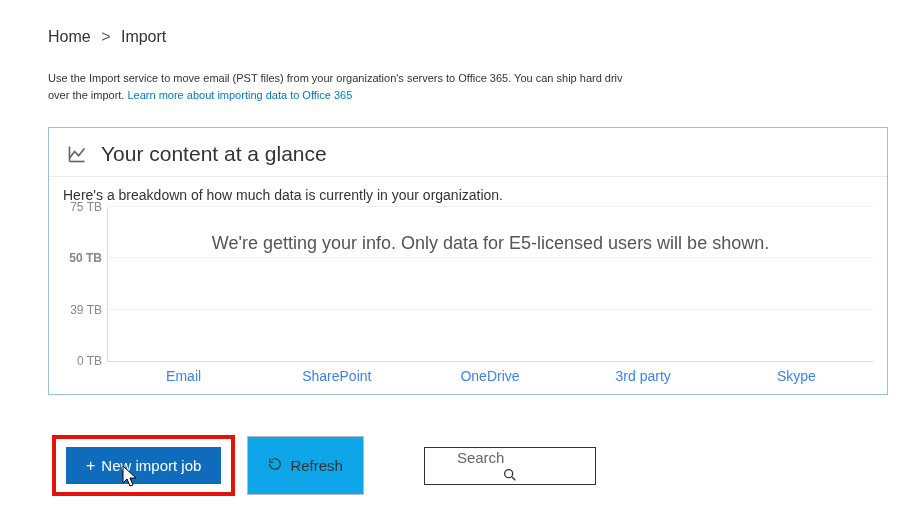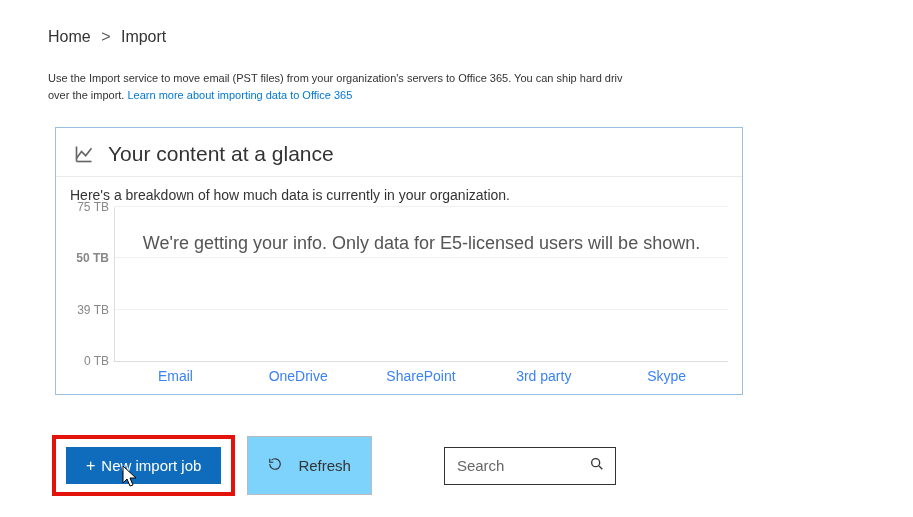--- a/index.html
+++ b/index.html
@@ -26,22 +26,22 @@
   .description {
     font-size: 11px;
     line-height: 1.5;
     color: #333;
     margin-bottom: 24px;
     white-space: nowrap;
   }
   .description .link { color: #0078d4; cursor: pointer; }
   .card {
     border: 1px solid #9bbfe0;
-    width: 688px;
-    margin-left: 7px;
+    width: 840px;
+    margin-left: 0;
     background: #fff;
   }
   .card-header {
     padding: 14px 18px 10px 18px;
     border-bottom: 1px solid #eaeaea;
     display: flex;
     align-items: center;
   }
   .card-header .chart-icon {
     width: 20px;
@@ -143,39 +143,40 @@
     padding: 10px 20px;
     font-size: 15px;
     cursor: pointer;
     display: inline-flex;
     align-items: center;
     gap: 6px;
     position: relative;
   }
   .btn-primary .plus { font-size: 16px; line-height: 1; }
   .btn-secondary {
-    background: #7dd3fc;
+    background: #0ea5e9;
     color: #333;
     border: 1px solid #bbb;
     padding: 20px 20px;
     font-size: 15px;
     cursor: pointer;
     display: inline-flex;
     align-items: center;
-    gap: 16px;
+    gap: 8px;
   }
   .search-box {
     border: 1px solid #333;
     display: inline-flex;
     align-items: center;
     padding: 0 10px;
     height: 38px;
     width: 172px;
     justify-content: space-between;
-    margin-left: 60px;
+    margin-left: 48px;
+    flex-direction: column;
   }
   .search-box input {
     border: none;
     outline: none;
     font-size: 15px;
     width: 110px;
     color: #333;
   }
   .search-box input::placeholder { color: #666; }
   .cursor-svg {
@@ -237,22 +238,22 @@
       <div class="ytick-label" style="bottom: 0%; transform: translateY(50%);">0 TB</div>
           <div class="ytick-label" style="bottom: 33.3333%; transform: translateY(50%);">39 TB</div>
           <div class="grid-line" style="bottom: 33.3333%;"></div>
           <div class="ytick-label" style="bottom: 66.6667%; transform: translateY(50%); font-weight: bold;">50 TB</div>
           <div class="grid-line" style="bottom: 66.6667%;"></div>
           <div class="ytick-label" style="bottom: 100%; transform: translateY(50%);">75 TB</div>
           <div class="grid-line" style="bottom: 100%;"></div>
         </div>
       <div class="x-labels" id="xlabels">
           <div class="x-label">Email</div>
+          <div class="x-label">SharePoint</div>
           <div class="x-label">OneDrive</div>
-          <div class="x-label">SharePoint</div>
           <div class="x-label">3rd party</div>
           <div class="x-label">Skype</div>
         </div>
     </div>
   </div>
 
   <div class="actions">
     <span class="highlight-box">
       <button class="btn-primary">
         <span class="plus">+</span>

